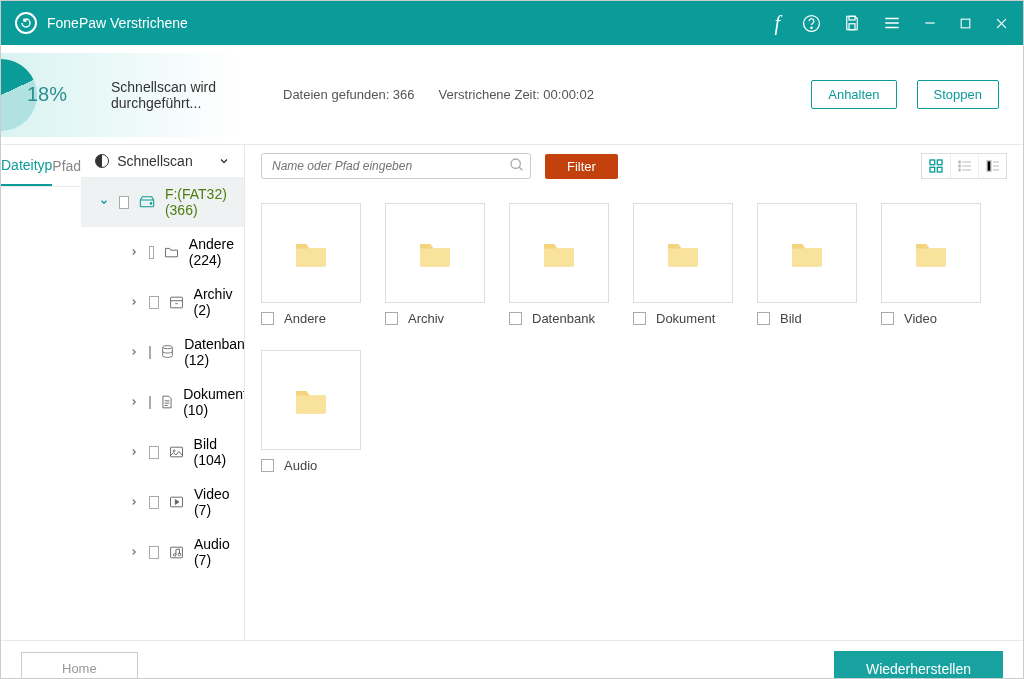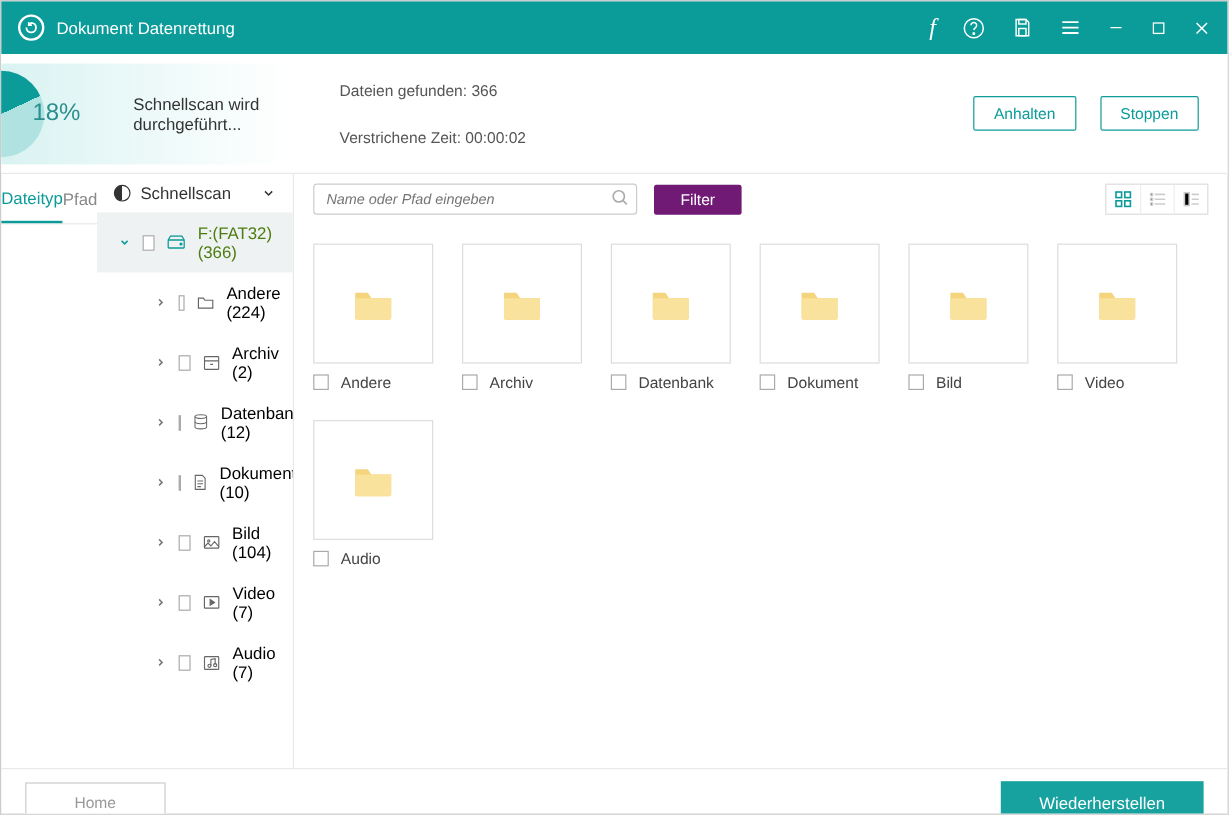--- a/index.html
+++ b/index.html
@@ -12,21 +12,21 @@
 .titlebar .title { font-size: 14px; flex: 1; }
 .titlebar .tb-icons { display: flex; gap: 22px; align-items: center; }
 .titlebar .tb-icons span, .titlebar .tb-icons svg { color: #fff; font-size: 18px; cursor: pointer; }
 
 
 .statusbar { height: 100px; display: flex; align-items: center; border-bottom: 1px solid #e8e8e8; background: #fff; }
 .progress-wrap { width: 252px; height: 84px; display: flex; align-items: center; position: relative; background: linear-gradient(90deg, #d9f3f2 0%, #fff 95%); }
 .progress-circle { position: absolute; left: -36px; width: 72px; height: 72px; border-radius: 50%; background: conic-gradient(#0b9b99 0deg 65deg, #afe2e0 65deg 360deg); display: flex; align-items: center; justify-content: flex-end; padding-right: 10px; }
 .progress-text { position: absolute; left: 26px; font-size: 20px; color: #2a8f8e; }
 .status-text { margin-left: 30px; color: #333; font-size: 14px; }
-.status-details { margin-left: 30px; display: flex; gap: 24px; color: #555; font-size: 13px; flex-direction: column; }
+.status-details { margin-left: 30px; display: flex; gap: 24px; color: #555; font-size: 13px; }
 .status-actions { margin-left: auto; margin-right: 24px; display: flex; gap: 20px; }
 .btn-outline { border: 1px solid #0b9b99; background: #fff; color: #0b9b99; padding: 6px 16px; border-radius: 2px; font-size: 13px; cursor: pointer; }
 
 
 .main { display: flex; height: calc(679px - 44px - 84px - 56px); }
 
 
 .sidebar { width: 244px; border-right: 1px solid #e8e8e8; display: flex; flex-direction: row; }
 .tabs { display: flex; height: 42px; border-bottom: 1px solid #e8e8e8; }
 .tab { flex: 1; display: flex; align-items: center; justify-content: center; color: #888; font-size: 14px; cursor: pointer; }
@@ -42,21 +42,21 @@
 .tree-item .cb { width: 13px; height: 13px; border: 1px solid #aaa; background: #fff; }
 .tree-child { padding-left: 48px; }
 .tree-child .icon-slot { width: 16px; height: 14px; display: flex; align-items: center; justify-content: center; }
 
 
 .content { flex: 1; display: flex; flex-direction: column; }
 .toolbar { height: 42px; display: flex; align-items: center; padding: 0 16px; gap: 14px; }
 .search { position: relative; }
 .search input { width: 270px; height: 26px; border: 1px solid #ccc; border-radius: 3px; padding: 0 28px 0 10px; font-size: 12px; font-style: italic; color: #be185d; }
 .search .sicon { position: absolute; right: 6px; top: 4px; color: #aaa; }
-.filter-btn { background: #701a75; color: #fff; border: none; padding: 5px 22px; font-size: 13px; border-radius: 2px; cursor: pointer; }
+.filter-btn { background: #c2410c; color: #fff; border: none; padding: 5px 22px; font-size: 13px; border-radius: 2px; cursor: pointer; }
 .view-toggle { margin-left: auto; display: flex; border: 1px solid #ddd; }
 .view-toggle span { width: 28px; height: 24px; display: flex; align-items: center; justify-content: center; cursor: pointer; color: #ccc; border-left: 1px solid #eee; }
 .view-toggle span:first-child { border-left: none; }
 .view-toggle span.active { color: #0b9b99; }
 
 .grid { padding: 16px; display: flex; flex-wrap: wrap; gap: 24px 24px; align-content: flex-start; overflow: auto; }
 .folder-card { width: 100px; display: flex; flex-direction: column; }
 .folder-thumb { width: 100px; height: 100px; border: 1px solid #ddd; display: flex; align-items: center; justify-content: center; cursor: pointer; }
 .folder-label { display: flex; align-items: center; gap: 10px; margin-top: 8px; font-size: 13px; color: #444; }
 .folder-label .cb { width: 13px; height: 13px; border: 1px solid #aaa; }
@@ -71,21 +71,21 @@
 </head>
 <body>
 
 <div class="titlebar">
   <div class="logo">
     <svg viewBox="0 0 24 24" fill="none" stroke="#fff" stroke-width="3">
         <path d="M4 12 A8 8 0 1 0 12 4 L8 8"></path>
         <path d="M8 4 L8 8 L12 8" stroke-linecap="round"></path>
       </svg>
   </div>
-  <div class="title">Dokument Datenrettung</div>
+  <div class="title">FonePaw Verstrichene</div>
   <div class="tb-icons">
     <span style="font-family:Georgia;font-style:italic;font-size:20px">f</span>
     <span>
       <svg width="19" height="19" viewBox="0 0 24 24" fill="none" stroke="#fff" stroke-width="1.6">
           <circle cx="12" cy="12" r="10"></circle>
           <path d="M9 9a3 3 0 1 1 4.5 2.6C12.5 12.5 12 13 12 14"></path>
           <circle cx="12" cy="17.5" r="0.8" fill="#fff"></circle>
         </svg>
     </span>
     <span>

